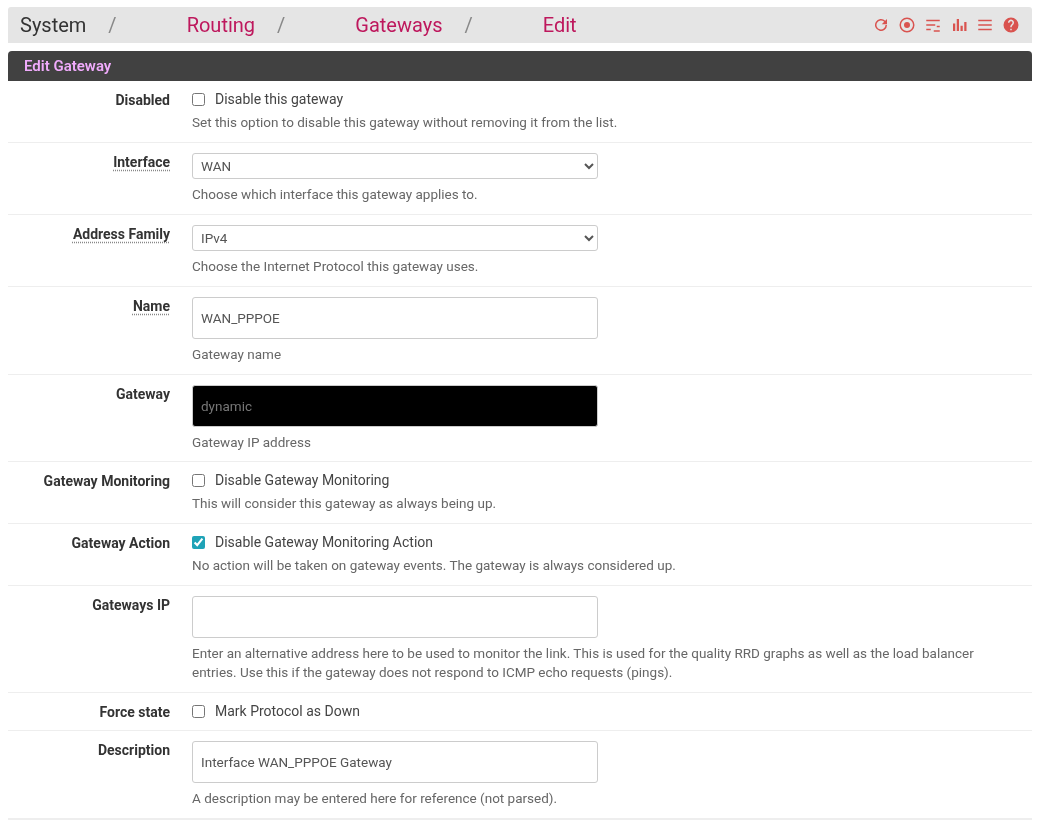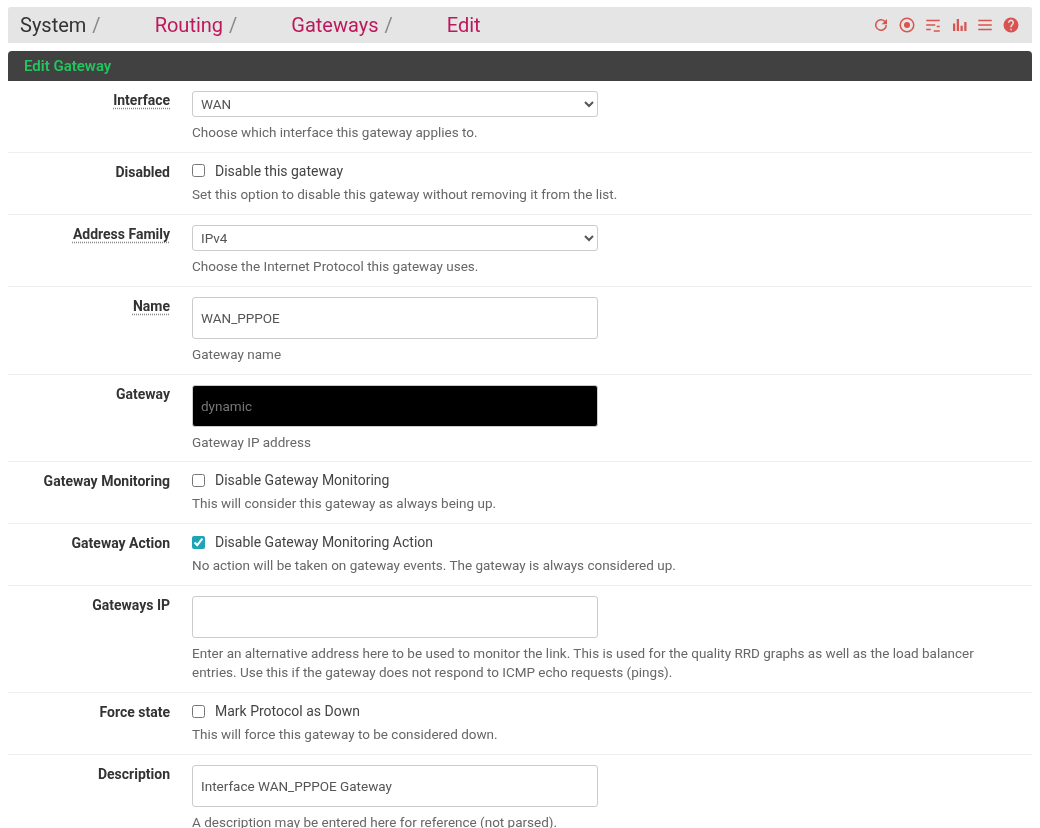--- a/index.html
+++ b/index.html
@@ -19,42 +19,42 @@
     background:#e5e5e5;
     padding:0 12px;
     margin:7px 8px 8px 8px;
     border-radius:3px 3px 0 0;
     height:36px;
   }
   .breadcrumb {
     display:flex; align-items:center;
     font-size:20px;
     color:#555;
-    gap:0;
+    gap:16px;
   }
   .breadcrumb .sep {
     color:#888;
     padding:0 6px;
   }
   .breadcrumb .crumb-link { color:#be185d;margin-left:48px; }
   .breadcrumb .crumb-plain { color:#333; }
 
   .header-icons {
     display:flex; align-items:center; gap:8px;
   }
   .hicon { width:18px; height:18px; display:inline-flex; align-items:center; justify-content:center; cursor:pointer; }
   .hicon svg { width:18px; height:18px; fill:#d9534f; } 
 
   
   .panel {
     margin:0 8px 8px 8px;
   }
   .panel-heading {
     background:#414141;
-    color:#22c55e;
+    color:#f0abfc;
     padding:6px 16px;
     font-size:15px;
     font-weight:600;
     border-radius:4px 4px 0 0;
   }
   .panel-body {
     background:#fff;
   }
 
   .form-row {
@@ -167,41 +167,41 @@
         </svg>
       </span>
   </div>
 </div>
 
 <div class="panel">
   <div class="panel-heading">Edit Gateway</div>
   <div class="panel-body">
 
     <div class="form-row">
+      <div class="form-label">Disabled</div>
+      <div class="form-field">
+        <div class="chk-line">
+          <input type="checkbox" id="cb-disabled" style="">
+          <label for="cb-disabled">Disable this gateway</label>
+        </div>
+        <div class="help-text">Set this option to disable this gateway without removing it from the list.</div>
+      </div>
+    </div>
+
+    <div class="form-row">
       <div class="form-label req">Interface</div>
       <div class="form-field">
         <select>
           <option>WAN</option>
         </select>
         <div class="help-text">Choose which interface this gateway applies to.</div>
       </div>
     </div>
 
     <div class="form-row">
-      <div class="form-label">Disabled</div>
-      <div class="form-field">
-        <div class="chk-line">
-          <input type="checkbox" id="cb-disabled" style="">
-          <label for="cb-disabled">Disable this gateway</label>
-        </div>
-        <div class="help-text">Set this option to disable this gateway without removing it from the list.</div>
-      </div>
-    </div>
-
-    <div class="form-row">
       <div class="form-label req">Address Family</div>
       <div class="form-field">
         <select>
           <option>IPv4</option>
         </select>
         <div class="help-text">Choose the Internet Protocol this gateway uses.</div>
       </div>
     </div>
 
     <div class="form-row">
@@ -250,21 +250,20 @@
       </div>
     </div>
 
     <div class="form-row">
       <div class="form-label">Force state</div>
       <div class="form-field">
         <div class="chk-line">
           <input type="checkbox" id="cb-force" style="">
           <label for="cb-force">Mark Protocol as Down</label>
         </div>
-        <div class="help-text">This will force this gateway to be considered down.</div>
       </div>
     </div>
 
     <div class="form-row">
       <div class="form-label">Description</div>
       <div class="form-field">
         <input type="text" value="Interface WAN_PPPOE Gateway" style="">
         <div class="help-text">A description may be entered here for reference (not parsed).</div>
       </div>
     </div>

